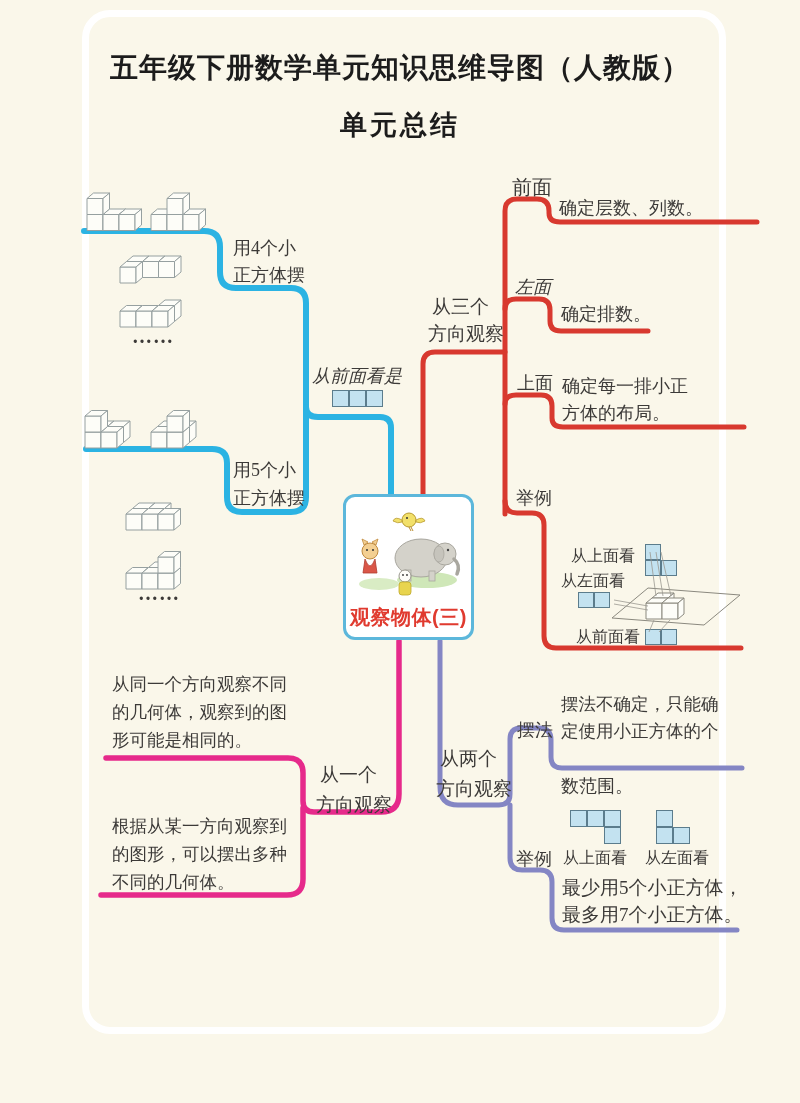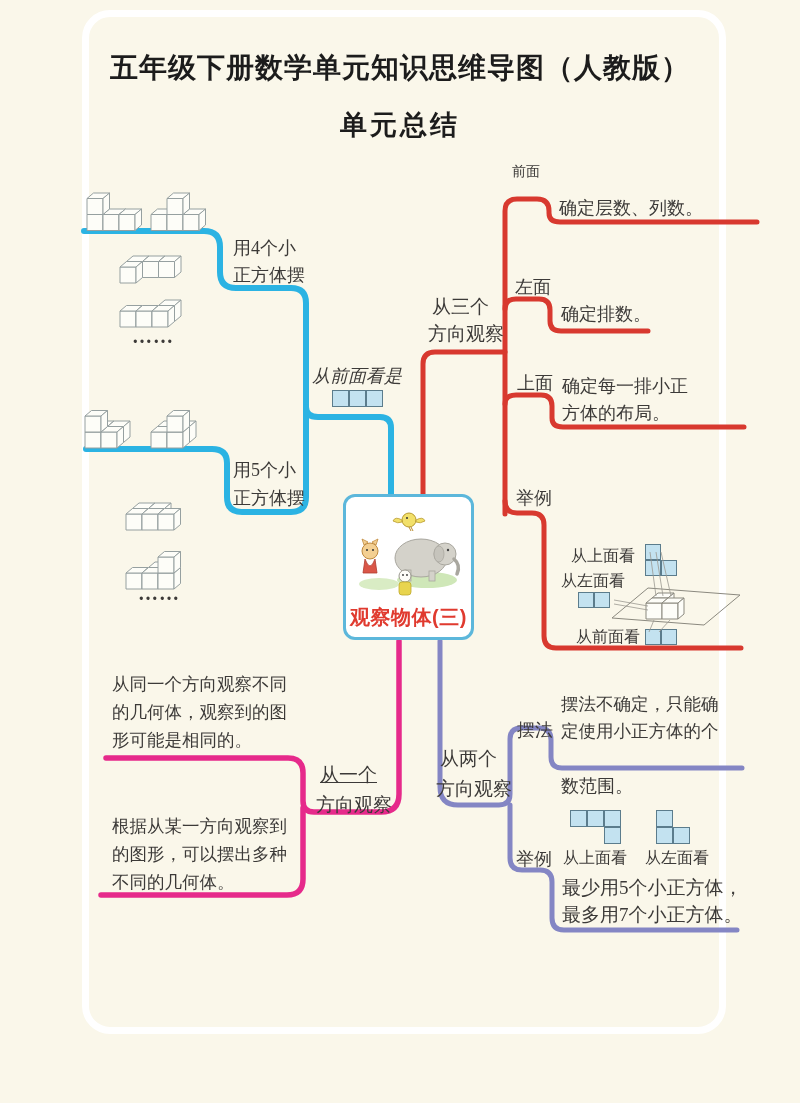--- a/index.html
+++ b/index.html
@@ -90,24 +90,24 @@
       <rect x="46" y="78" width="12" height="13" rx="3" fill="#e8d44e" stroke="#bfa92c" stroke-width="0.8"></rect>
       <circle cx="50" cy="71" r="0.9" fill="#333"></circle>
         <circle cx="54" cy="71" r="0.9" fill="#333"></circle>
     </svg>
     <div class="center-label">观察物体(三)</div>
   </div>
 
   <div class="t" style="left:432px;top:296px;font-size:19px;">从三个</div>
   <div class="t" style="left:428px;top:323px;font-size:19px;">方向观察</div>
 
-  <div class="t" style="left:512px;top:164px;font-size:14px;">前面</div>
+  <div class="t" style="left:512px;top:176px;font-size:20px;">前面</div>
   <div class="t" style="left:559px;top:198px;font-size:18px;">确定层数、列数。</div>
 
-  <div class="t" style="left:515px;top:277px;font-size:18px;">左面</div>
+  <div class="t" style="left:515px;top:277px;font-size:18px;font-style:italic;">左面</div>
   <div class="t" style="left:561px;top:304px;font-size:18px;">确定排数。</div>
 
   <div class="t" style="left:517px;top:373px;font-size:18px;">上面</div>
   <div class="t" style="left:562px;top:376px;font-size:18px;">确定每一排小正</div>
   <div class="t" style="left:562px;top:403px;font-size:18px;">方体的布局。</div>
 
   <div class="t" style="left:516px;top:488px;font-size:18px;">举例</div>
   <div class="t" style="left:571px;top:547px;font-size:16px;">从上面看</div>
   <div class="t" style="left:561px;top:572px;font-size:16px;">从左面看</div>
   <div class="t" style="left:576px;top:628px;font-size:16px;">从前面看</div>
@@ -283,21 +283,21 @@
       <polygon points="17,28 23.5,22.5 39.5,22.5 33,28" fill="#fdfdf8" stroke="#96a0a0" stroke-width="1" stroke-linejoin="round"></polygon>
       <polygon points="33,44 39.5,38.5 39.5,22.5 33,28" fill="#fdfdf8" stroke="#96a0a0" stroke-width="1" stroke-linejoin="round"></polygon>
       <polygon points="33,44 49,44 49,28 33,28" fill="#fdfdf8" stroke="#96a0a0" stroke-width="1" stroke-linejoin="round"></polygon>
       <polygon points="33,28 39.5,22.5 55.5,22.5 49,28" fill="#fdfdf8" stroke="#96a0a0" stroke-width="1" stroke-linejoin="round"></polygon>
       <polygon points="49,44 55.5,38.5 55.5,22.5 49,28" fill="#fdfdf8" stroke="#96a0a0" stroke-width="1" stroke-linejoin="round"></polygon>
       <polygon points="33,28 49,28 49,12 33,12" fill="#fdfdf8" stroke="#96a0a0" stroke-width="1" stroke-linejoin="round"></polygon>
       <polygon points="33,12 39.5,6.5 55.5,6.5 49,12" fill="#fdfdf8" stroke="#96a0a0" stroke-width="1" stroke-linejoin="round"></polygon>
       <polygon points="49,28 55.5,22.5 55.5,6.5 49,12" fill="#fdfdf8" stroke="#96a0a0" stroke-width="1" stroke-linejoin="round"></polygon>
     </svg>
 
-  <div class="t" style="left:320px;top:764px;font-size:19px;text-decoration:underline;">从一个</div>
+  <div class="t" style="left:320px;top:764px;font-size:19px;">从一个</div>
   <div class="t" style="left:316px;top:794px;font-size:19px;">方向观察</div>
 
   <div class="t lh28" style="left:112px;top:698px;font-size:17.5px;">的几何体，观察到的图</div>
   <div class="t lh28" style="left:112px;top:670px;font-size:17.5px;">从同一个方向观察不同</div>
   <div class="t lh28" style="left:112px;top:812px;font-size:17.5px;">根据从某一方向观察到</div>
 
   <div class="t lh28" style="left:112px;top:726px;font-size:17.5px;">形可能是相同的。</div>
   <div class="t lh28" style="left:112px;top:840px;font-size:17.5px;">的图形，可以摆出多种</div>
   <div class="t lh28" style="left:112px;top:868px;font-size:17.5px;">不同的几何体。</div>
 

